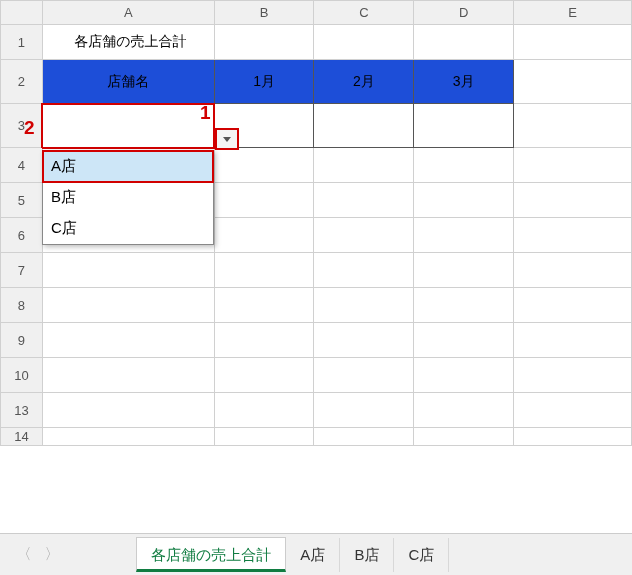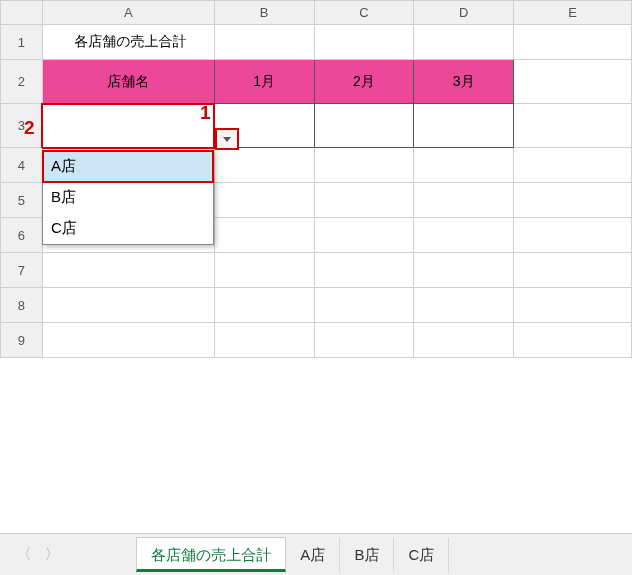--- a/index.html
+++ b/index.html
@@ -36,21 +36,21 @@
       color: #555;
       font-size: 13px;
       height: 24px;
     }
     .colA { width: 172px; }
     .colB { width: 100px; }
     .colC { width: 100px; }
     .colD { width: 100px; }
     .colE { width: 118px; }
     .hdr-green {
-      background: #ec4899;
+      background: #1d4ed8;
       border: 1px solid #555 !important;
     }
     .data-cell {
       border: 1px solid #555 !important;
       background: #fff;
     }
     .title-cell {
       text-align: left;
       padding-left: 4px;
     }
@@ -239,20 +239,44 @@
         <td></td>
       </tr>
     <tr>
         <td class="rowhdr">9</td>
         <td></td>
         <td></td>
         <td></td>
         <td></td>
         <td></td>
       </tr>
+    <tr>
+        <td class="rowhdr">10</td>
+        <td></td>
+        <td></td>
+        <td></td>
+        <td></td>
+        <td></td>
+      </tr>
+    <tr>
+        <td class="rowhdr">13</td>
+        <td></td>
+        <td></td>
+        <td></td>
+        <td></td>
+        <td></td>
+      </tr>
+    <tr class="row14">
+        <td class="rowhdr">14</td>
+        <td></td>
+        <td></td>
+        <td></td>
+        <td></td>
+        <td></td>
+      </tr>
   </tbody>
 </table>
 
 <div class="dropdown-btn">
   <div class="arrow"></div>
 </div>
 
 <div class="dropdown-list">
   <div class="item selected">A店</div>
   <div class="item">B店</div>

